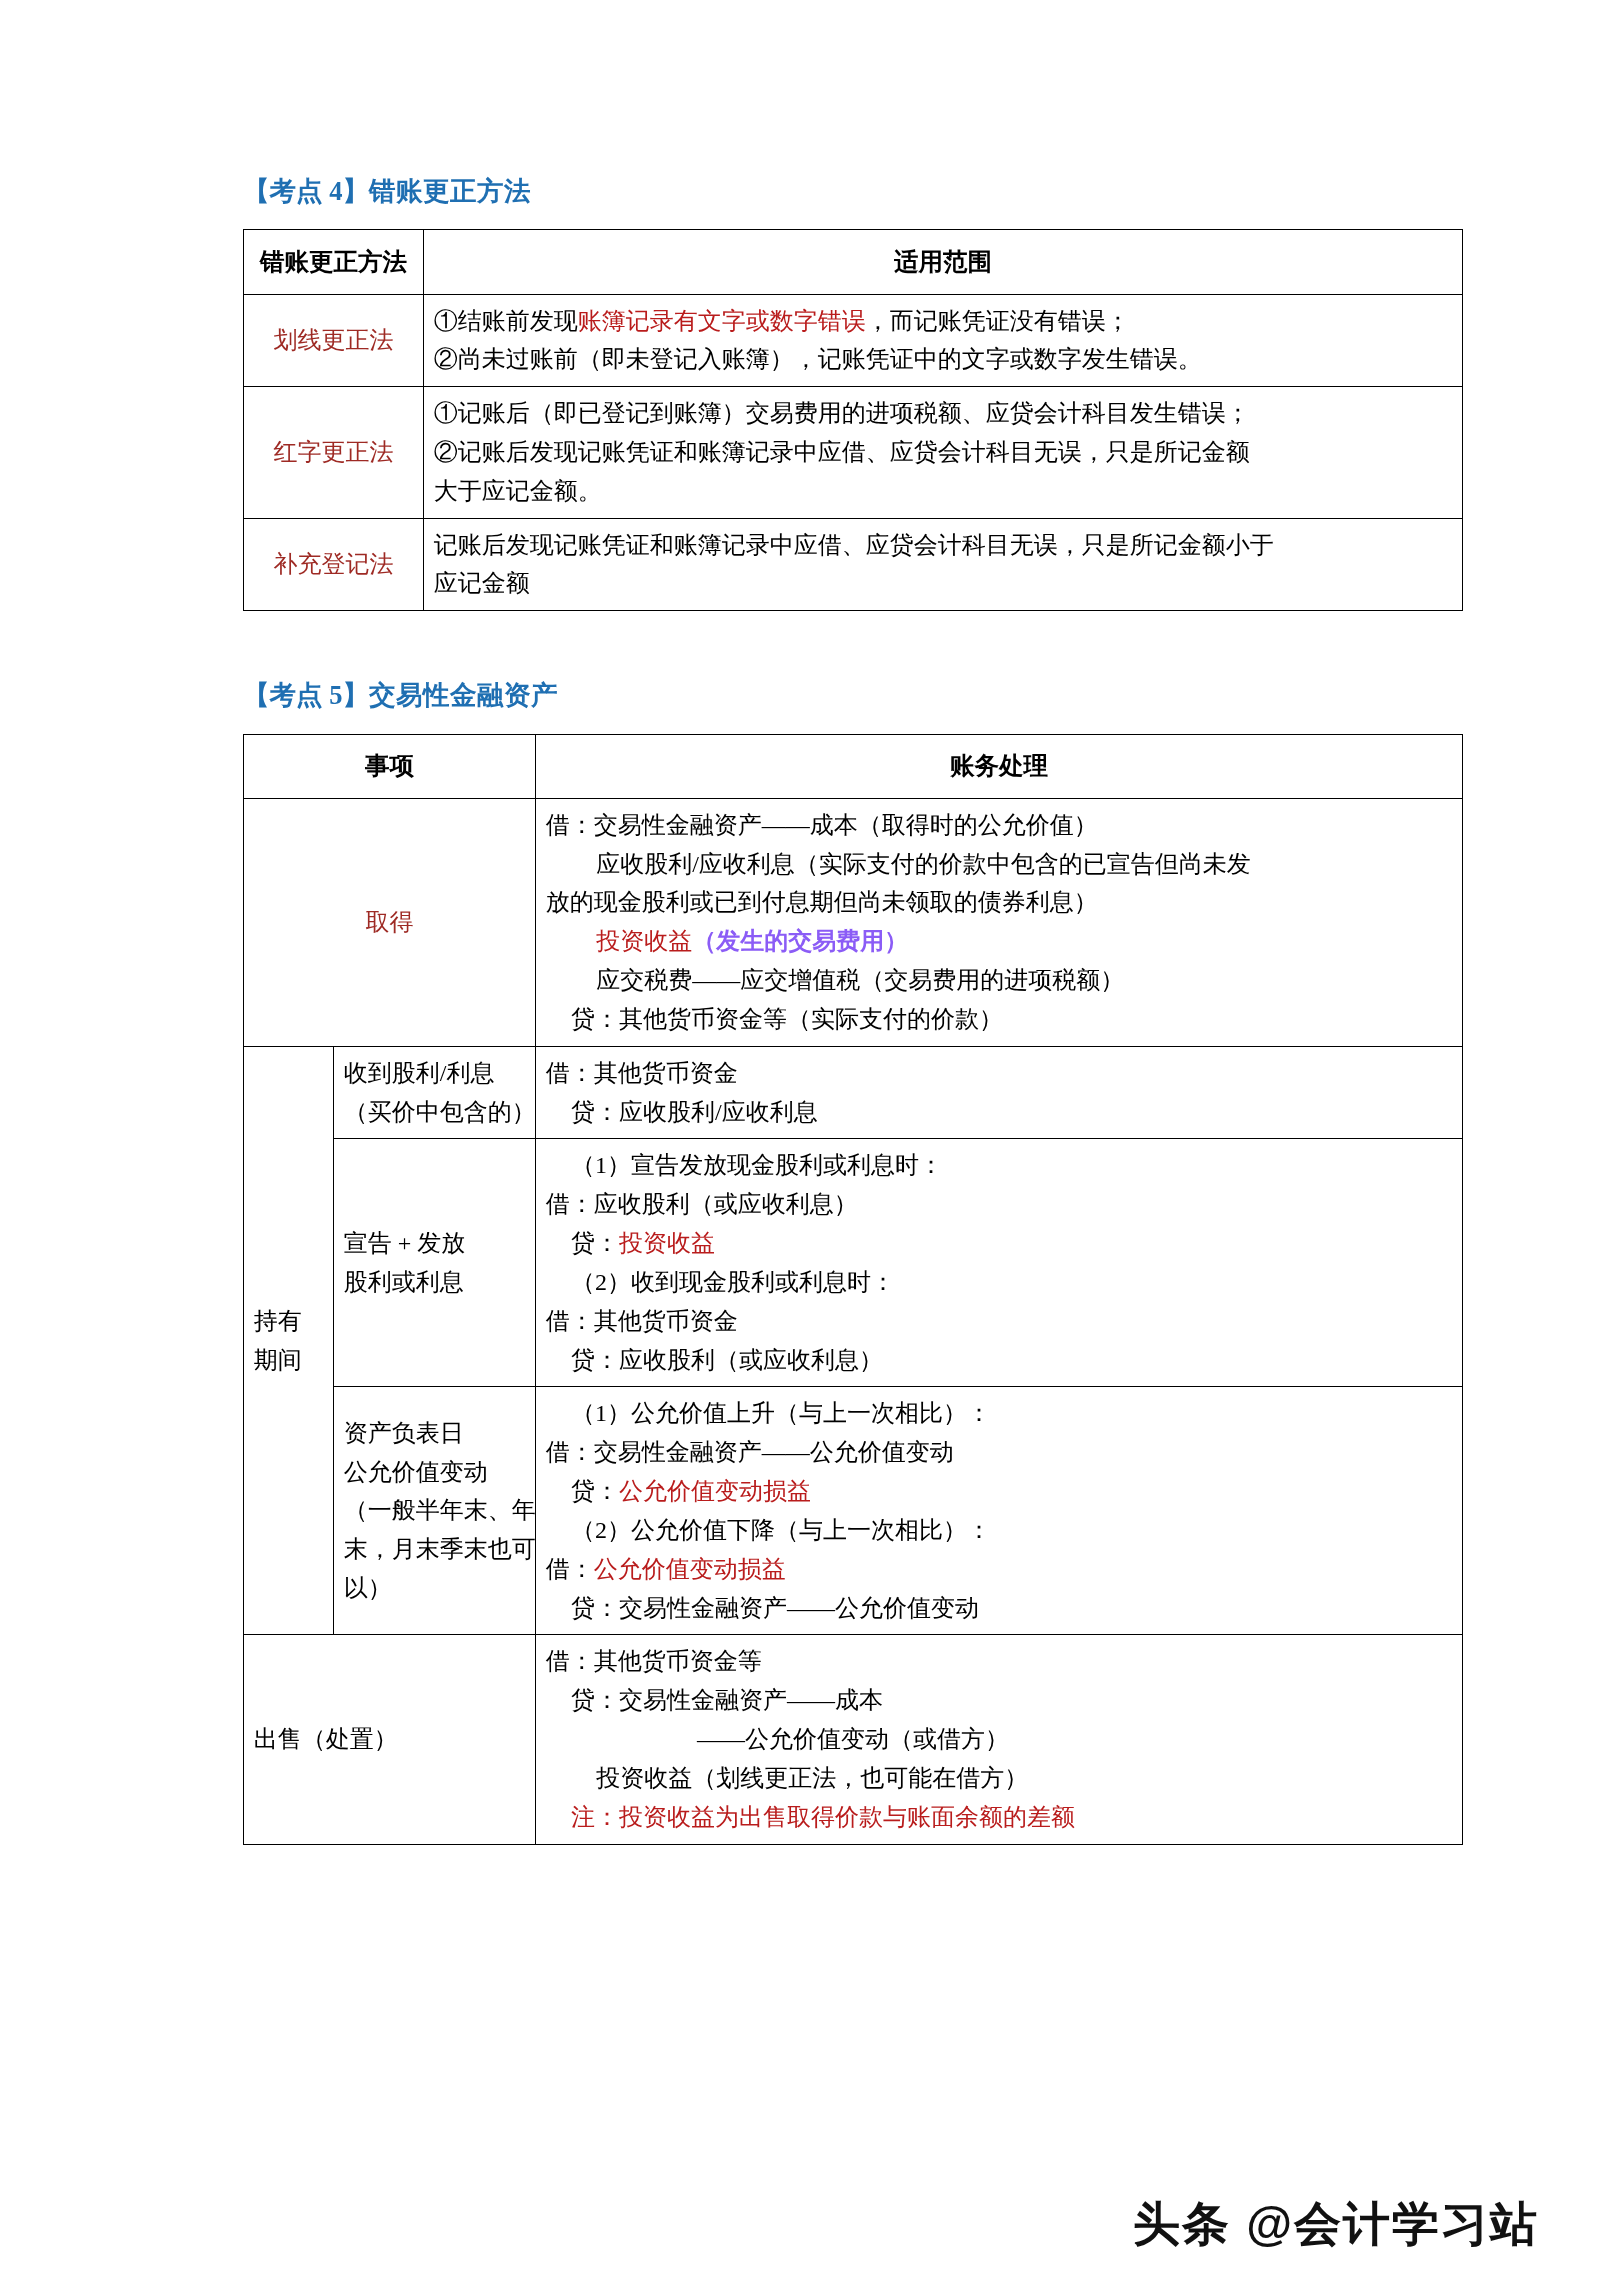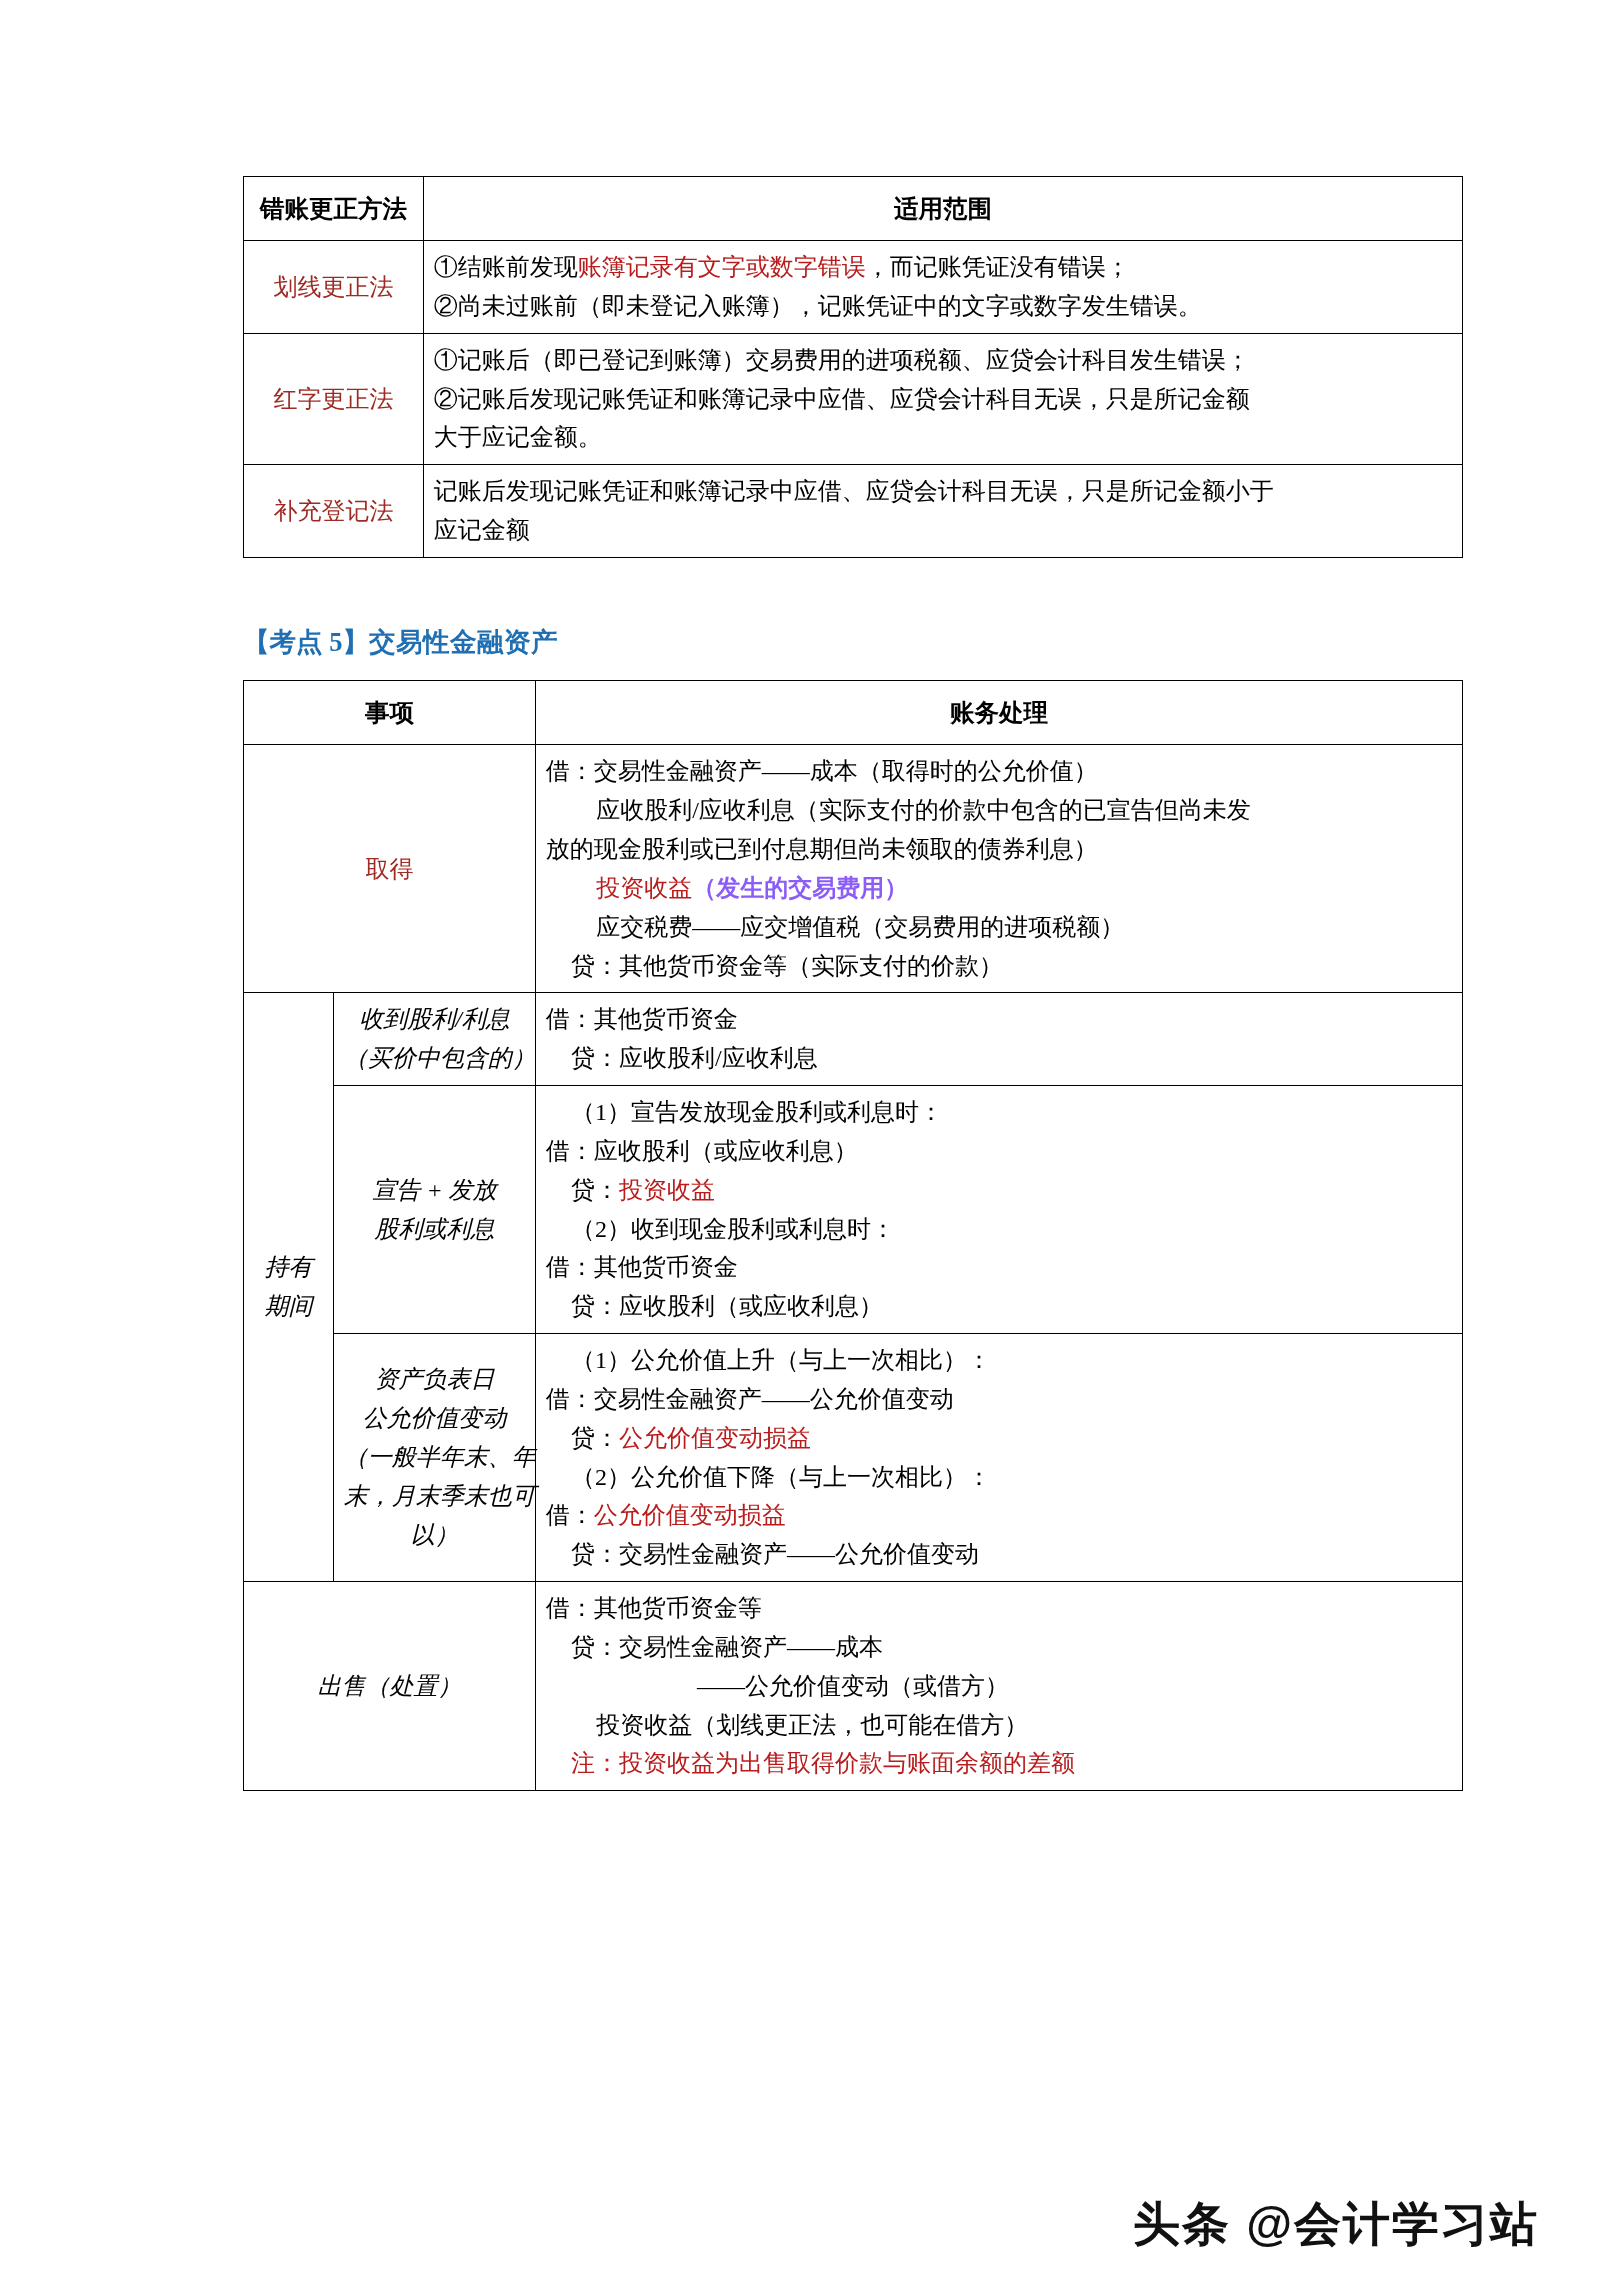--- a/index.html
+++ b/index.html
@@ -61,23 +61,22 @@
     font-size: 24.5px;
     padding: 11.8px 9.8px;
   }
   td.label-red {
     color: #9e2a24;
     font-weight: bold;
     text-align: center;
     font-size: 24.5px;
   }
   td.label-plain {
-    text-align: center;
+    text-align: left;
     font-size: 24.5px;
-    font-style: italic;
   }
   td.body { text-align: left; }
 
   .ln { display: block; white-space: nowrap; }
   .red { color: #b91c1c; font-weight: normal; }
   .blue { color: #8b5cf6; font-weight: bold; }
   .i1 { padding-left: 1.05em; }
   .i2 { padding-left: 2.1em; }
   .i6 { padding-left: 6.3em; }
 
@@ -95,20 +94,23 @@
     letter-spacing: 2px;
     white-space: nowrap;
   }
 </style>
 </head>
 <body>
 
 <div class="page">
   <div class="content">
 
+    <h2 class="section-title">
+      <span class="kp">【考点 4】</span><span>错账更正方法</span>
+    </h2>
 
     <table class="doc">
       <colgroup>
           <col style="width:180px">
           <col>
         </colgroup>
       <thead>
         <tr>
           <th>错账更正方法</th>
           <th>适用范围</th>

